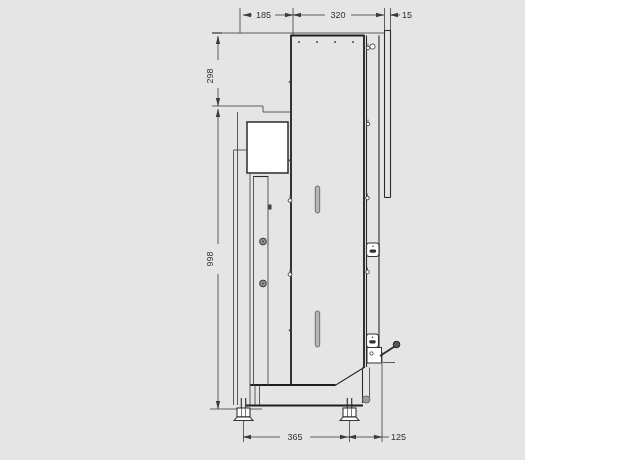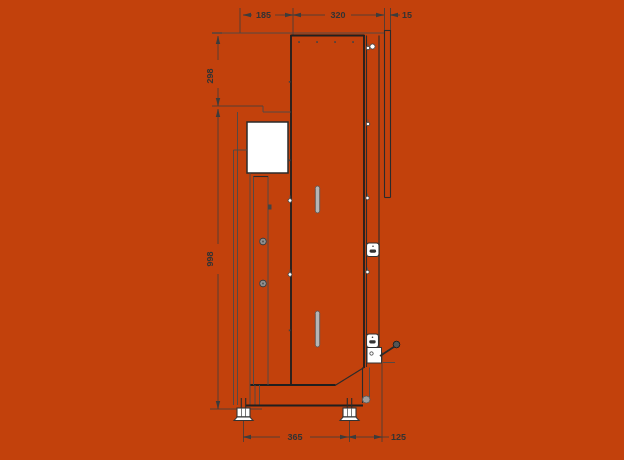--- a/index.html
+++ b/index.html
@@ -1,17 +1,17 @@
 <!DOCTYPE html>
 <html><head>
 <meta charset="utf-8">
 <style>
   html,body{margin:0;padding:0;background:#ffffff;}
-  .canvas{position:relative;width:624px;height:460px;background:#c2410c;overflow:hidden;
-          font-family:"Liberation Sans", sans-serif;font-weight:bold;}
+  .canvas{position:relative;width:525px;height:460px;background:#e5e5e5;overflow:hidden;
+          font-family:"Liberation Sans", sans-serif;}
   svg{position:absolute;left:0;top:0;}
   svg text{font-family:"Liberation Sans", sans-serif;font-size:9px;fill:#333333;}
   .thin{stroke:#4a4a4a;stroke-width:0.9;fill:none;}
   .dim{stroke:#3c3c3c;stroke-width:0.8;fill:none;}
   .arr{fill:#3c3c3c;stroke:none;}
   .thick{stroke:#1f1f1f;stroke-width:1.8;fill:none;}
   .med{stroke:#2b2b2b;stroke-width:1.1;fill:none;}
   .lt{stroke:#555555;stroke-width:0.8;fill:none;}
 </style>
 </head>

